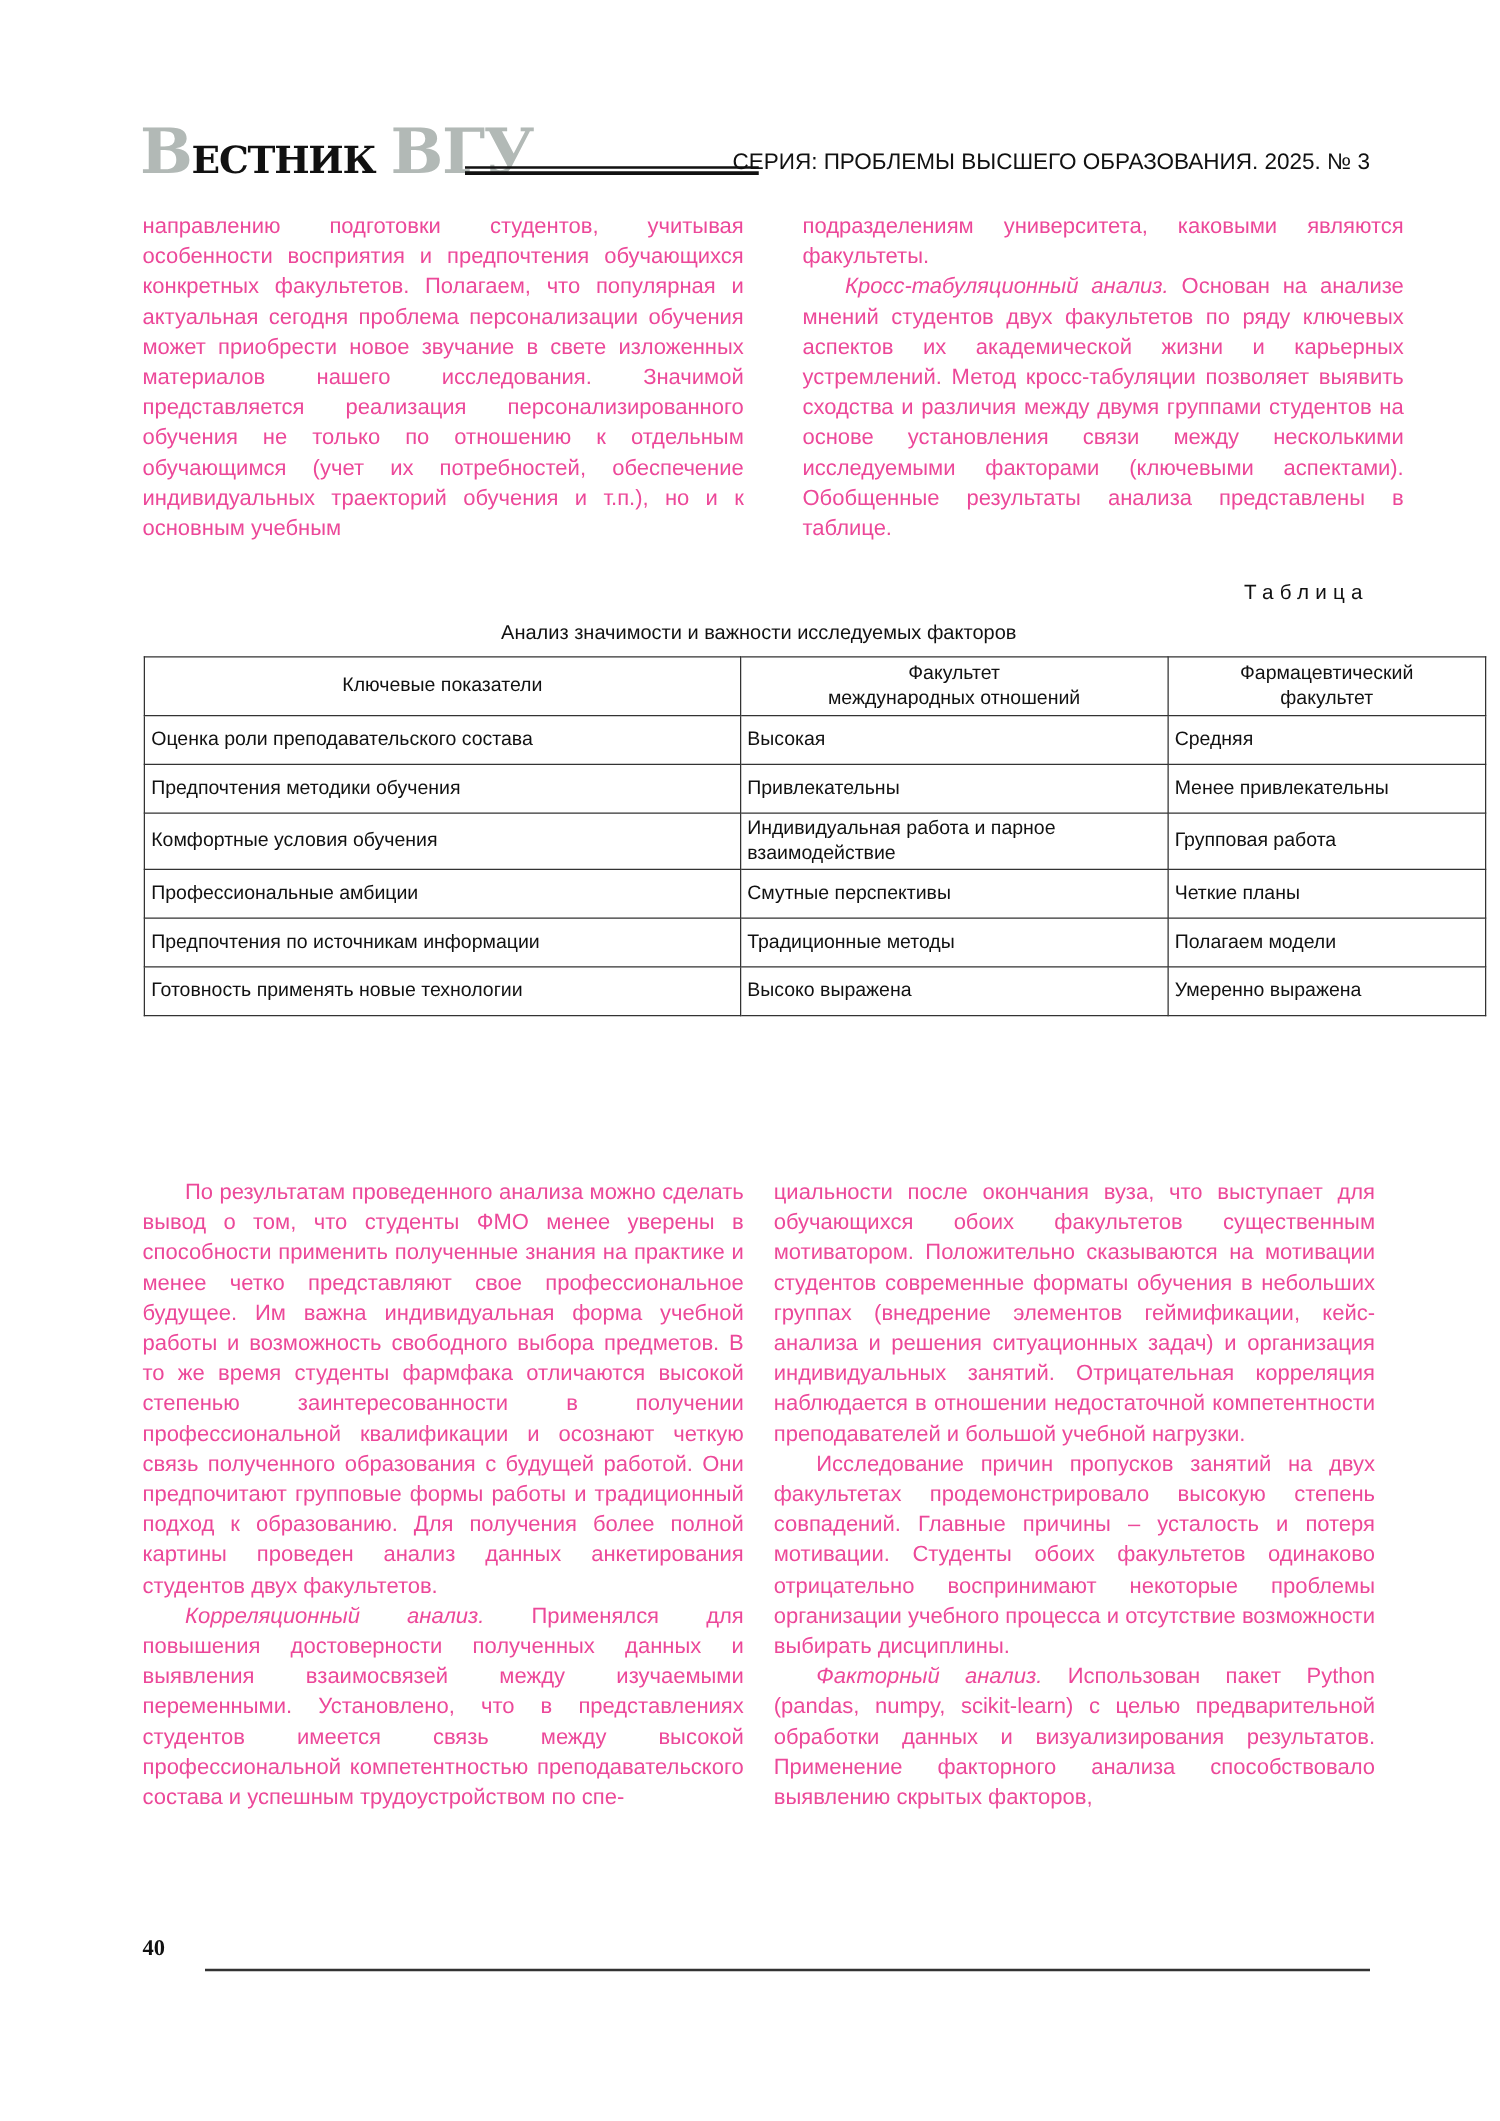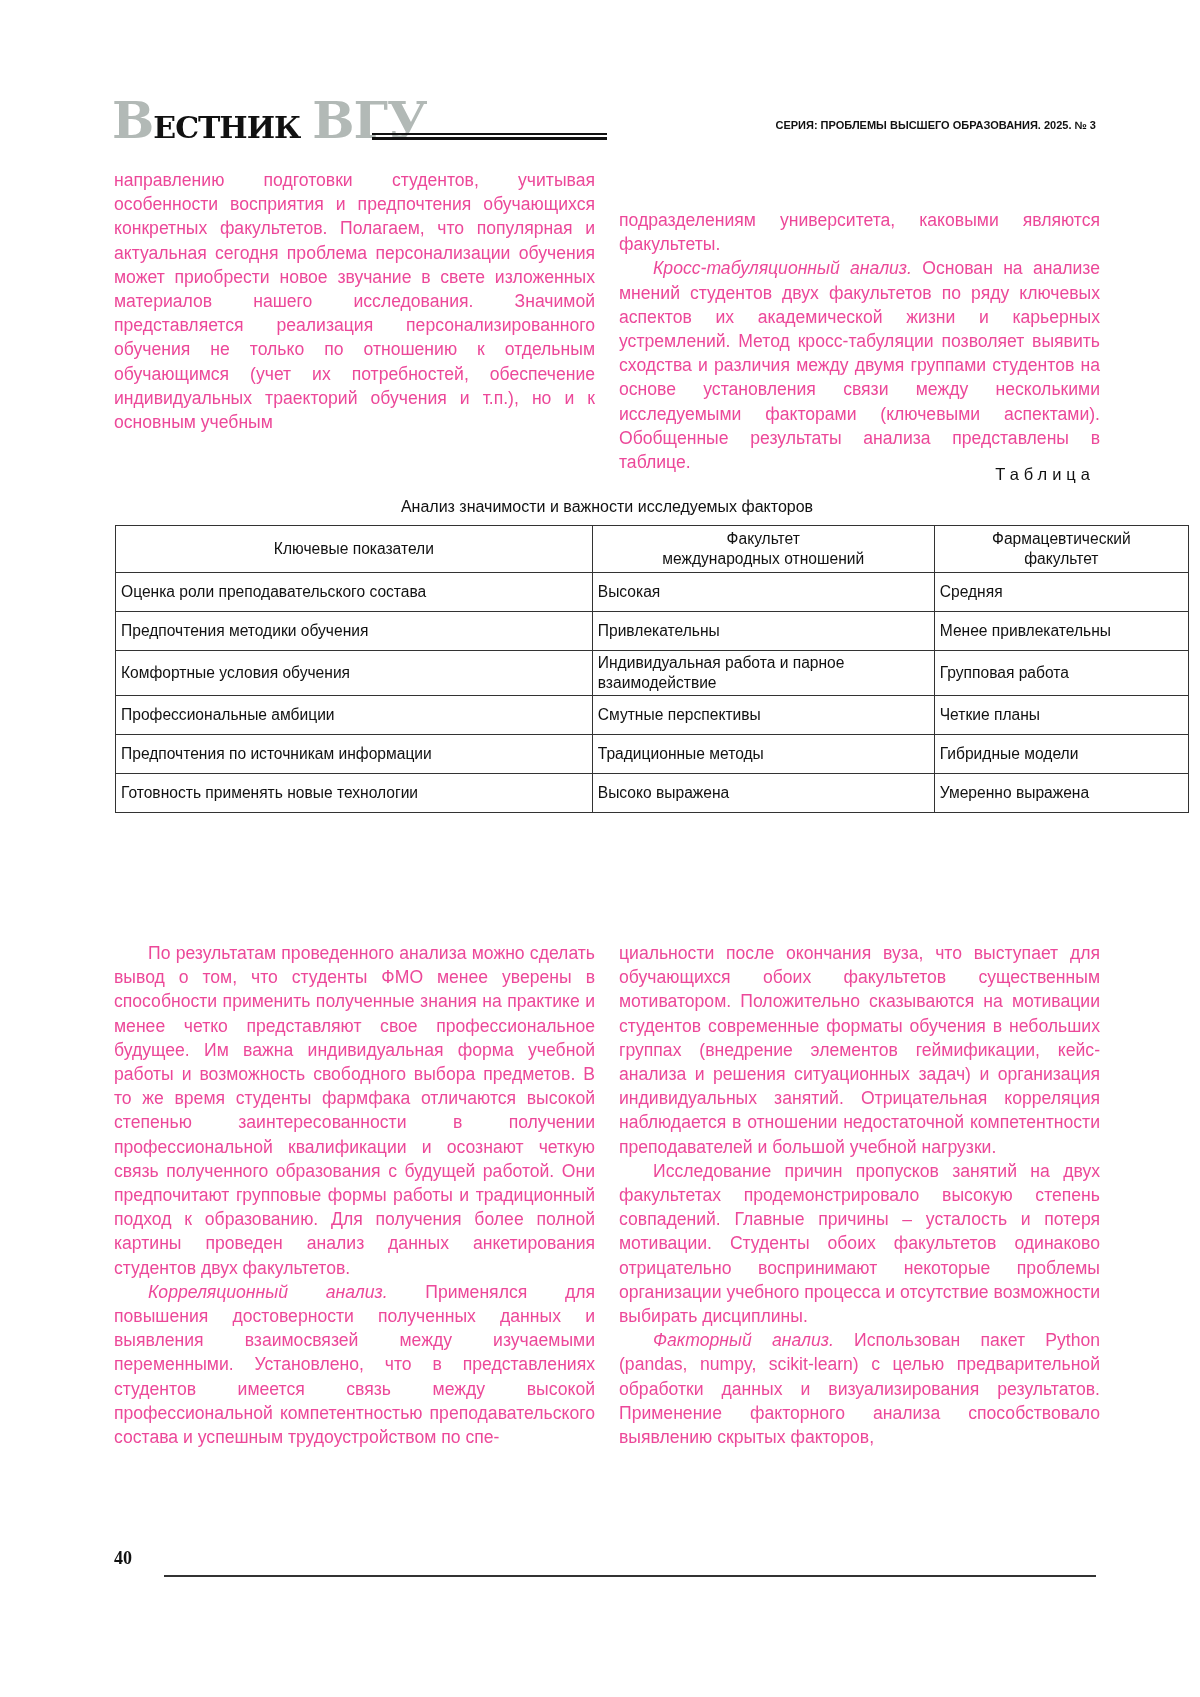--- a/index.html
+++ b/index.html
@@ -6,28 +6,28 @@
   body { width: 1200px; height: 1697px; position: relative; overflow: hidden; color: #111; }
 
   .header { position: absolute; left: 112px; top: 96px; width: 984px; height: 50px; }
   .logo { position: absolute; left: 0; top: 0; font-family: "DejaVu Serif", "Liberation Serif", serif; font-weight: bold; white-space: nowrap; letter-spacing: -1px; line-height: 50px; }
   .logo .big { font-size: 50px; color: #b2b9b6; }
   .logo .small { font-size: 30px; color: #111; }
   .logo .sp { display: inline-block; width: 12px; }
   .header-rule { position: absolute; left: 260px; top: 37px; width: 235px; }
   .header-rule .r1 { height: 2px; background: #111; margin-bottom: 2px; }
   .header-rule .r2 { height: 3px; background: #111; }
-  .series { position: absolute; right: 0; top: 23px; font-family: "Liberation Sans", sans-serif; font-weight: bold; font-size: 11px; white-space: nowrap; }
+  .series { position: absolute; right: 0; top: 23px; font-family: "Liberation Sans", sans-serif; font-weight: normal; font-size: 18px; white-space: nowrap; }
 
   .col { position: absolute; width: 481px; font-family: "Liberation Sans", sans-serif; font-size: 17.6px; line-height: 24.2px; text-align: justify; color: #ec4899; }
   .col p { margin: 0; }
   .col p.ind { text-indent: 34px; }
   .col em { font-style: italic; }
   .col-top-left { left: 114px; top: 168px; }
-  .col-top-right { left: 619px; top: 168px; margin-top: 40px; }
+  .col-top-right { left: 642px; top: 168px; }
   .col-bot-left { left: 114px; top: 941px; }
   .col-bot-right { left: 619px; top: 941px; }
 
   .table-label { position: absolute; right: 105px; top: 465px; font-family: "Liberation Sans", sans-serif; font-size: 16.5px; letter-spacing: 5px; }
   .table-caption { position: absolute; left: 114px; width: 986px; top: 498px; text-align: center; font-family: "Liberation Sans", sans-serif; font-size: 16px; }
 
   table.data { position: absolute; left: 115px; top: 525px; width: 1074px; border-collapse: collapse; font-family: "Liberation Sans", sans-serif; font-size: 15.6px; color: #111; }
   table.data td, table.data th { border: 1.5px solid #333; padding: 0 5px; font-weight: normal; vertical-align: middle; line-height: 20px; }
   table.data th { text-align: center; height: 46px; }
   table.data td { height: 38px; }
@@ -96,21 +96,21 @@
       <td>Групповая работа</td>
     </tr>
     <tr>
       <td>Профессиональные амбиции</td>
       <td>Смутные перспективы</td>
       <td>Четкие планы</td>
     </tr>
     <tr>
       <td>Предпочтения по источникам информации</td>
       <td>Традиционные методы</td>
-      <td>Гибридные модели</td>
+      <td>Полагаем модели</td>
     </tr>
     <tr>
       <td>Готовность применять новые технологии</td>
       <td>Высоко выражена</td>
       <td>Умеренно выражена</td>
     </tr>
   </tbody>
 </table>
 
 <div class="col col-bot-left">

